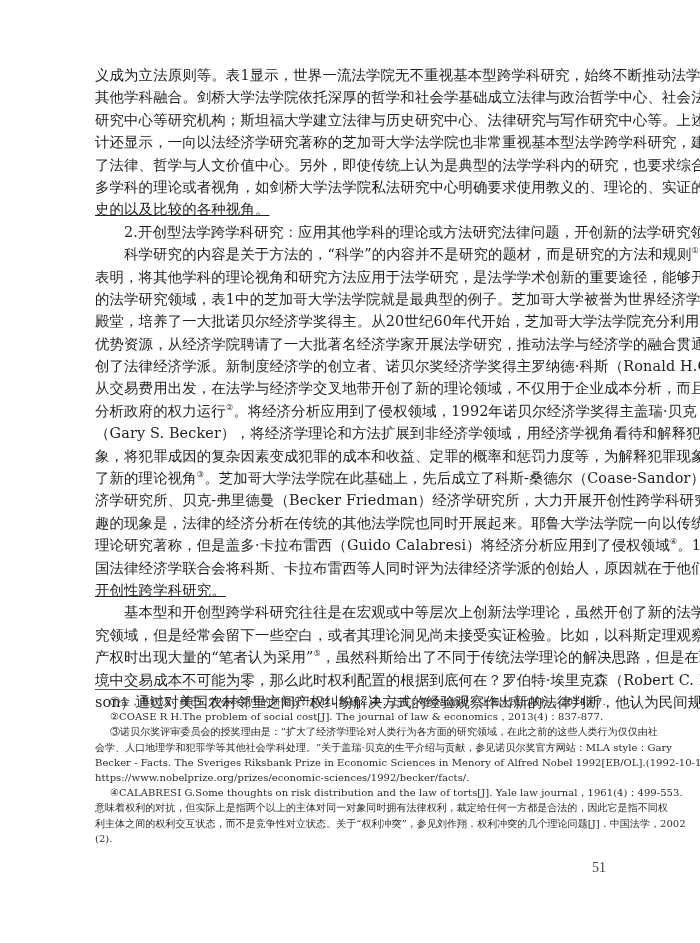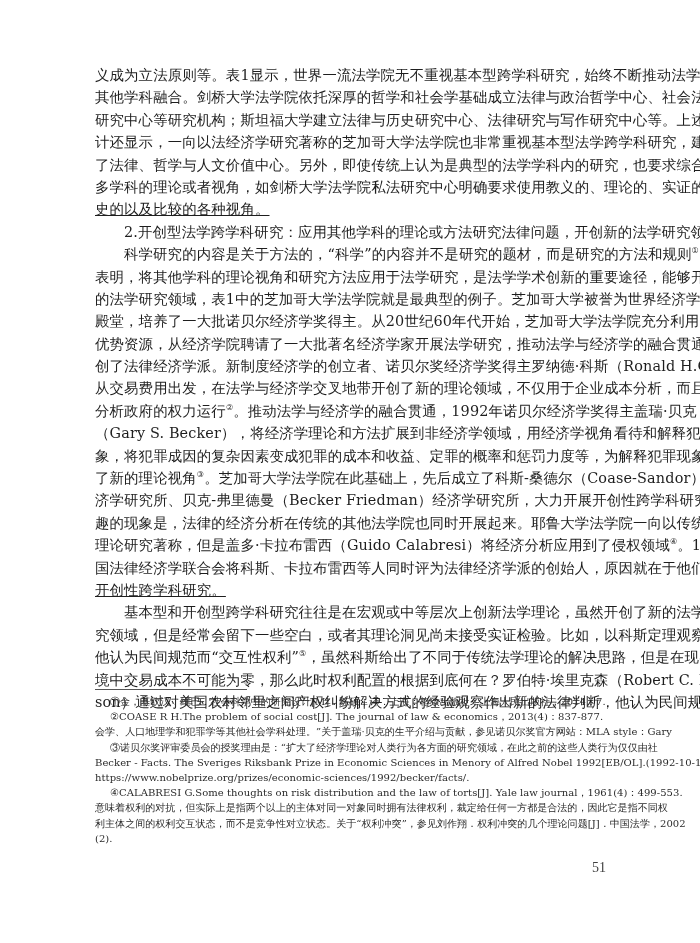--- a/index.html
+++ b/index.html
@@ -34,44 +34,44 @@
   <div class="line last">史的以及比较的各种视角。</div>
 
   <div class="line indent heading">2.开创型法学跨学科研究：应用其他学科的理论或方法研究法律问题，开创新的法学研究领域</div>
   <div class="line indent"><span>科学研究的内容是关于方法的，“科学”的内容并不是研究的题材，而是研究的方法和规则</span><sup>①</sup><span>。这</span></div>
   <div class="line">表明，将其他学科的理论视角和研究方法应用于法学研究，是法学学术创新的重要途径，能够开创新</div>
   <div class="line">的法学研究领域，表1中的芝加哥大学法学院就是最典型的例子。芝加哥大学被誉为世界经济学的</div>
   <div class="line">殿堂，培养了一大批诺贝尔经济学奖得主。从20世纪60年代开始，芝加哥大学法学院充分利用自身</div>
   <div class="line">优势资源，从经济学院聘请了一大批著名经济学家开展法学研究，推动法学与经济学的融合贯通，开</div>
   <div class="line">创了法律经济学派。新制度经济学的创立者、诺贝尔奖经济学奖得主罗纳德·科斯（Ronald H.Coase）</div>
   <div class="line">从交易费用出发，在法学与经济学交叉地带开创了新的理论领域，不仅用于企业成本分析，而且用来</div>
-  <div class="line"><span>分析政府的权力运行</span><sup>②</sup><span>。推动法学与经济学的融合贯通，1992年诺贝尔经济学奖得主盖瑞·贝克</span></div>
+  <div class="line"><span>分析政府的权力运行</span><sup>②</sup><span>。将经济分析应用到了侵权领域，1992年诺贝尔经济学奖得主盖瑞·贝克</span></div>
   <div class="line">（Gary S. Becker），将经济学理论和方法扩展到非经济学领域，用经济学视角看待和解释犯罪法律现</div>
   <div class="line">象，将犯罪成因的复杂因素变成犯罪的成本和收益、定罪的概率和惩罚力度等，为解释犯罪现象提供</div>
   <div class="line"><span>了新的理论视角</span><sup>③</sup><span>。芝加哥大学法学院在此基础上，先后成立了科斯-桑德尔（Coase-Sandor）法律经</span></div>
   <div class="line">济学研究所、贝克-弗里德曼（Becker Friedman）经济学研究所，大力开展开创性跨学科研究。一个有</div>
   <div class="line">趣的现象是，法律的经济分析在传统的其他法学院也同时开展起来。耶鲁大学法学院一向以传统的</div>
   <div class="line"><span>理论研究著称，但是盖多·卡拉布雷西（Guido Calabresi）将经济分析应用到了侵权领域</span><sup>④</sup><span>。1991年，美</span></div>
   <div class="line">国法律经济学联合会将科斯、卡拉布雷西等人同时评为法律经济学派的创始人，原因就在于他们的</div>
   <div class="line last">开创性跨学科研究。</div>
 
   <div class="line indent">基本型和开创型跨学科研究往往是在宏观或中等层次上创新法学理论，虽然开创了新的法学研</div>
   <div class="line">究领域，但是经常会留下一些空白，或者其理论洞见尚未接受实证检验。比如，以科斯定理观察法律</div>
-  <div class="line"><span>他认为民间规范而“交互性权利”</span><sup>⑤</sup><span>，虽然科斯给出了不同于传统法学理论的解决思路，但是在现实情</span></div>
+  <div class="line"><span>产权时出现大量的“笔者认为采用”</span><sup>⑤</sup><span>，虽然科斯给出了不同于传统法学理论的解决思路，但是在现实情</span></div>
   <div class="line">境中交易成本不可能为零，那么此时权利配置的根据到底何在？罗伯特·埃里克森（Robert C. Ellick-</div>
   <div class="line">son）通过对美国农村邻里之间产权纠纷解决方式的经验观察作出新的法律判断，他认为民间规范而</div>
 </div>
 
 <div class="divider"></div>
 
 <div class="footnotes">
   <div class="fn-line indent last">①金，基欧汉，维巴．社会科学中的研究设计[M]．陈硕，译．上海：格致出版社，上海人民出版社，2014：7.</div>
   <div class="fn-line indent last">②COASE R H.The problem of social cost[J]. The journal of law &amp; economics，2013(4)：837-877.</div>
+  <div class="fn-line indent">③诺贝尔奖评审委员会的授奖理由是：“扩大了经济学理论对人类行为各方面的研究领域，在此之前的这些人类行为仅仅由社</div>
   <div class="fn-line">会学、人口地理学和犯罪学等其他社会学科处理。”关于盖瑞·贝克的生平介绍与贡献，参见诺贝尔奖官方网站：MLA style：Gary</div>
-  <div class="fn-line indent">③诺贝尔奖评审委员会的授奖理由是：“扩大了经济学理论对人类行为各方面的研究领域，在此之前的这些人类行为仅仅由社</div>
   <div class="fn-line">Becker - Facts. The Sveriges Riksbank Prize in Economic Sciences in Menory of Alfred Nobel 1992[EB/OL].(1992-10-13)[2020-11-01].</div>
   <div class="fn-line last">https://www.nobelprize.org/prizes/economic-sciences/1992/becker/facts/.</div>
   <div class="fn-line indent last">④CALABRESI G.Some thoughts on risk distribution and the law of torts[J]. Yale law journal，1961(4)：499-553.</div>
   <div class="fn-line">意味着权利的对抗，但实际上是指两个以上的主体对同一对象同时拥有法律权利，裁定给任何一方都是合法的，因此它是指不同权</div>
   <div class="fn-line">利主体之间的权利交互状态，而不是竞争性对立状态。关于“权利冲突”，参见刘作翔．权利冲突的几个理论问题[J]．中国法学，2002</div>
   <div class="fn-line last">(2).</div>
 </div>
 
 <div class="page-number">51</div>
 

